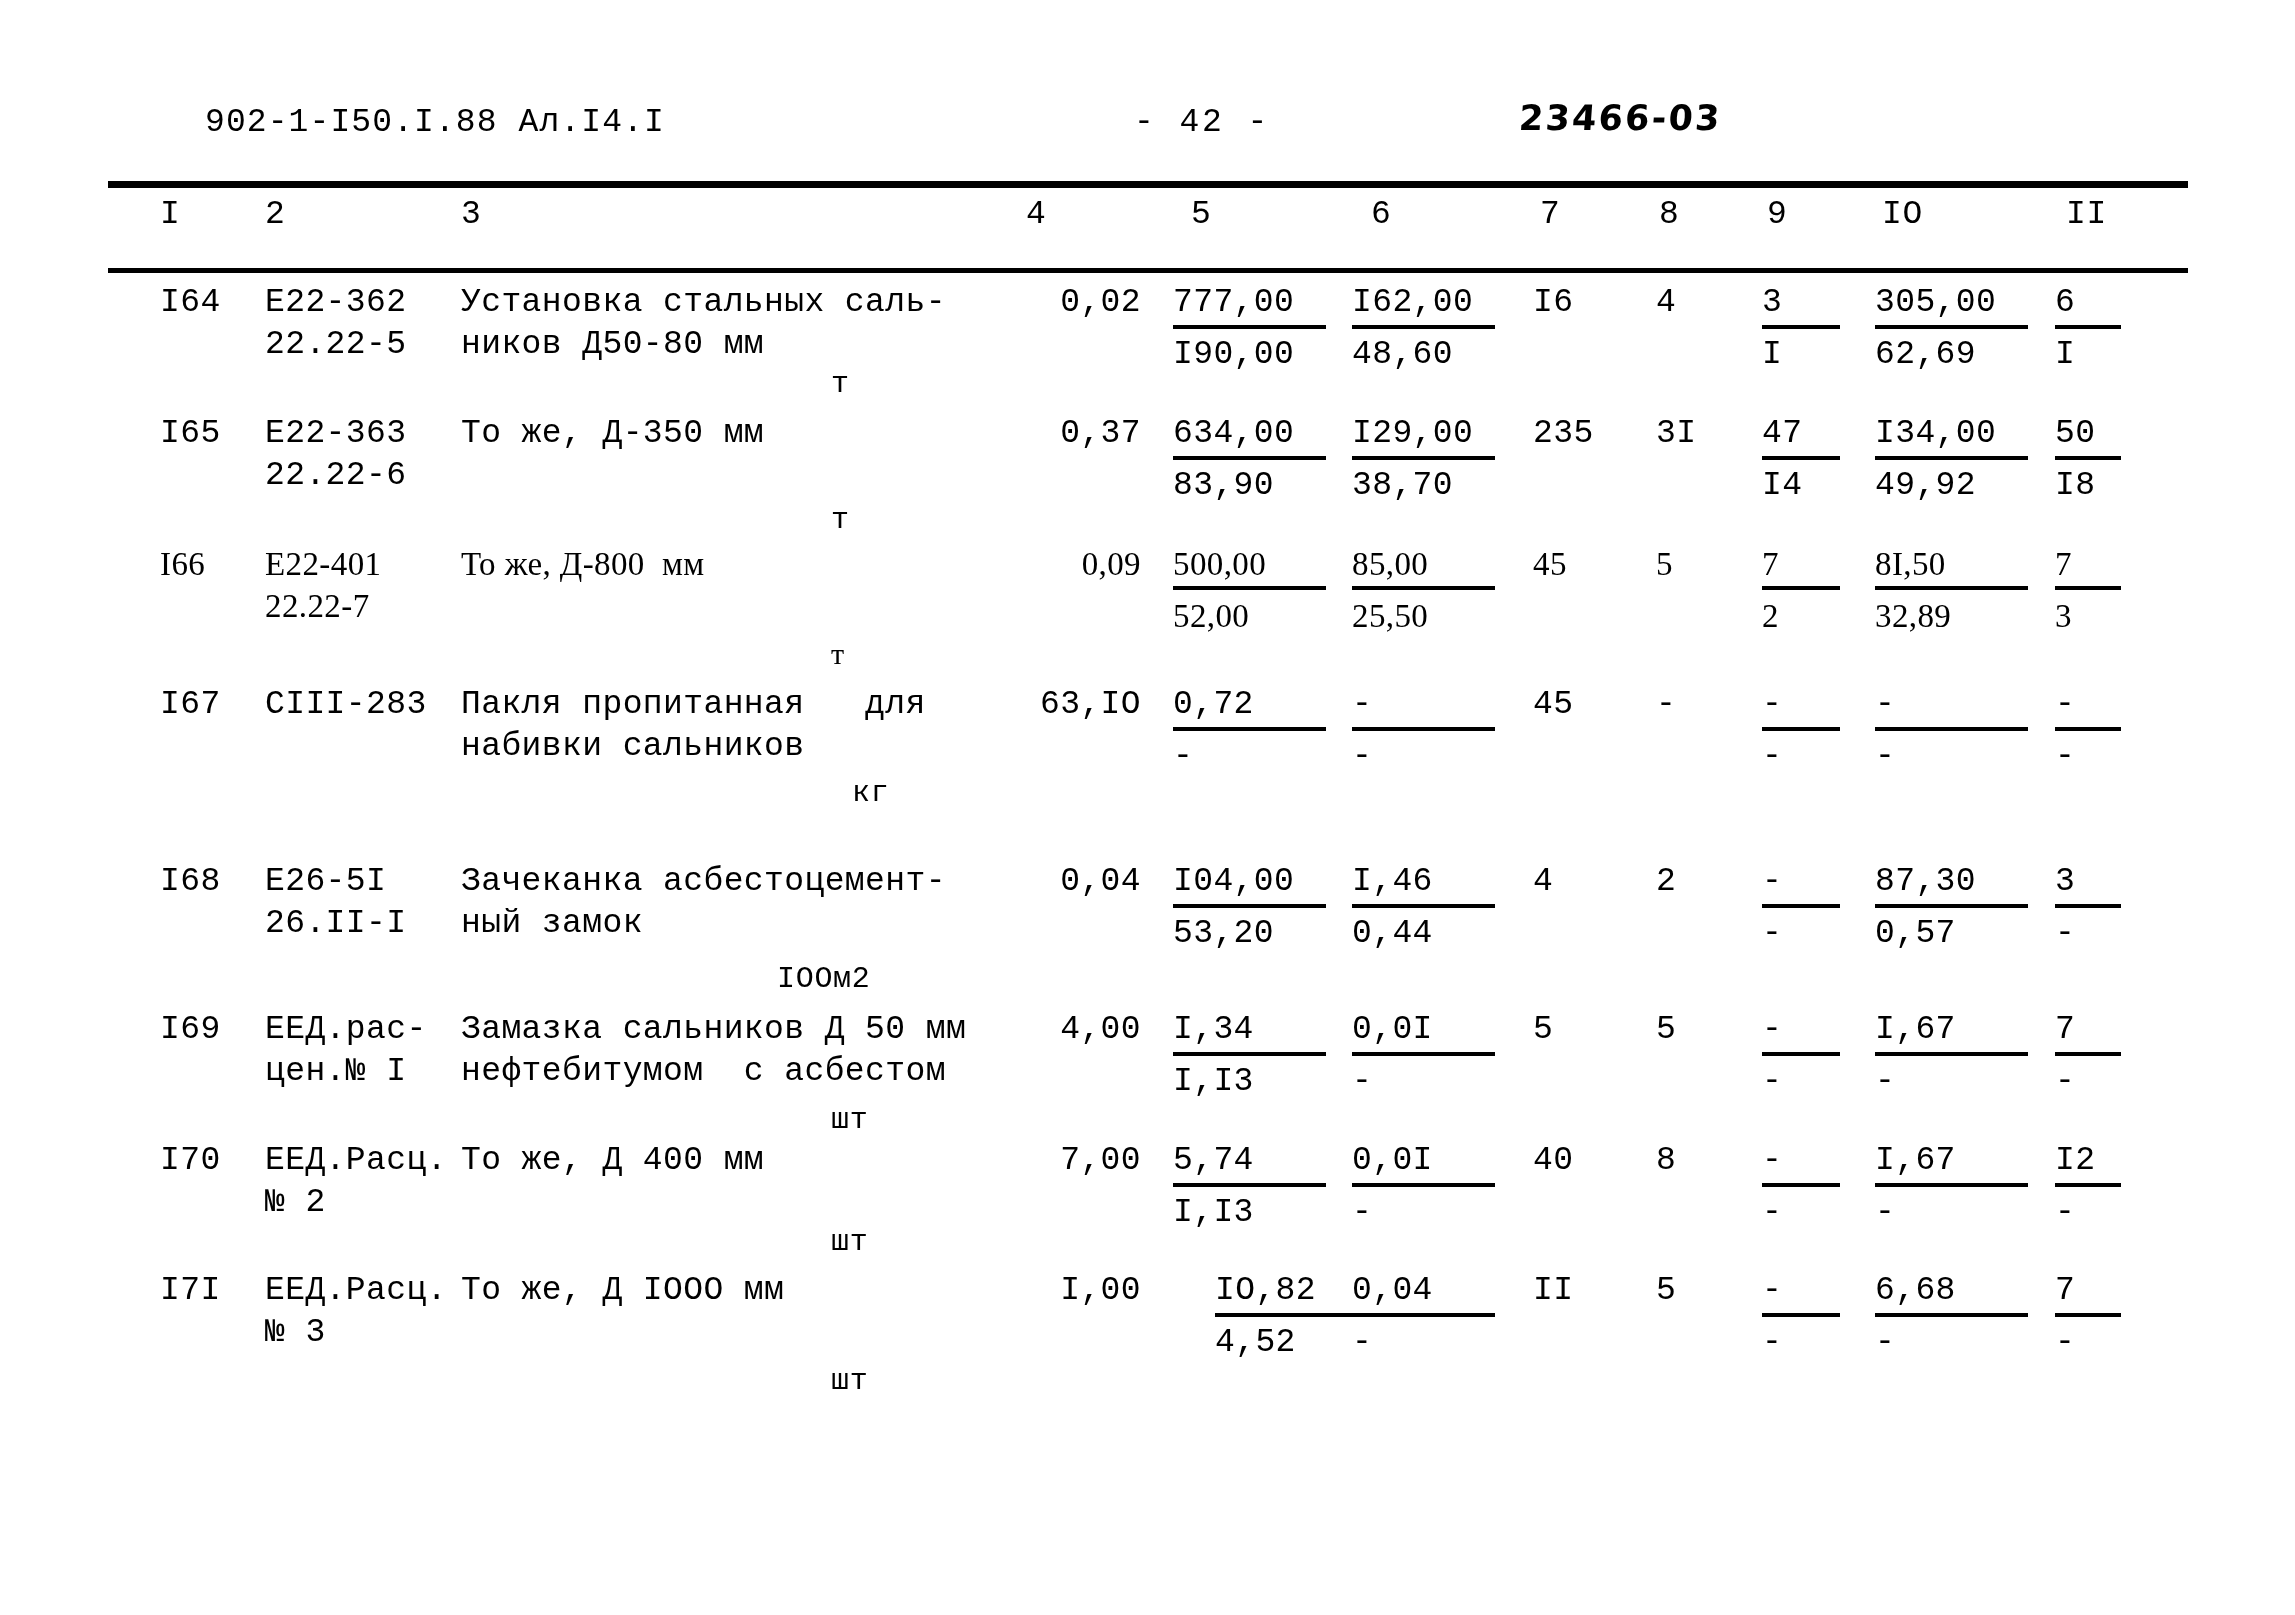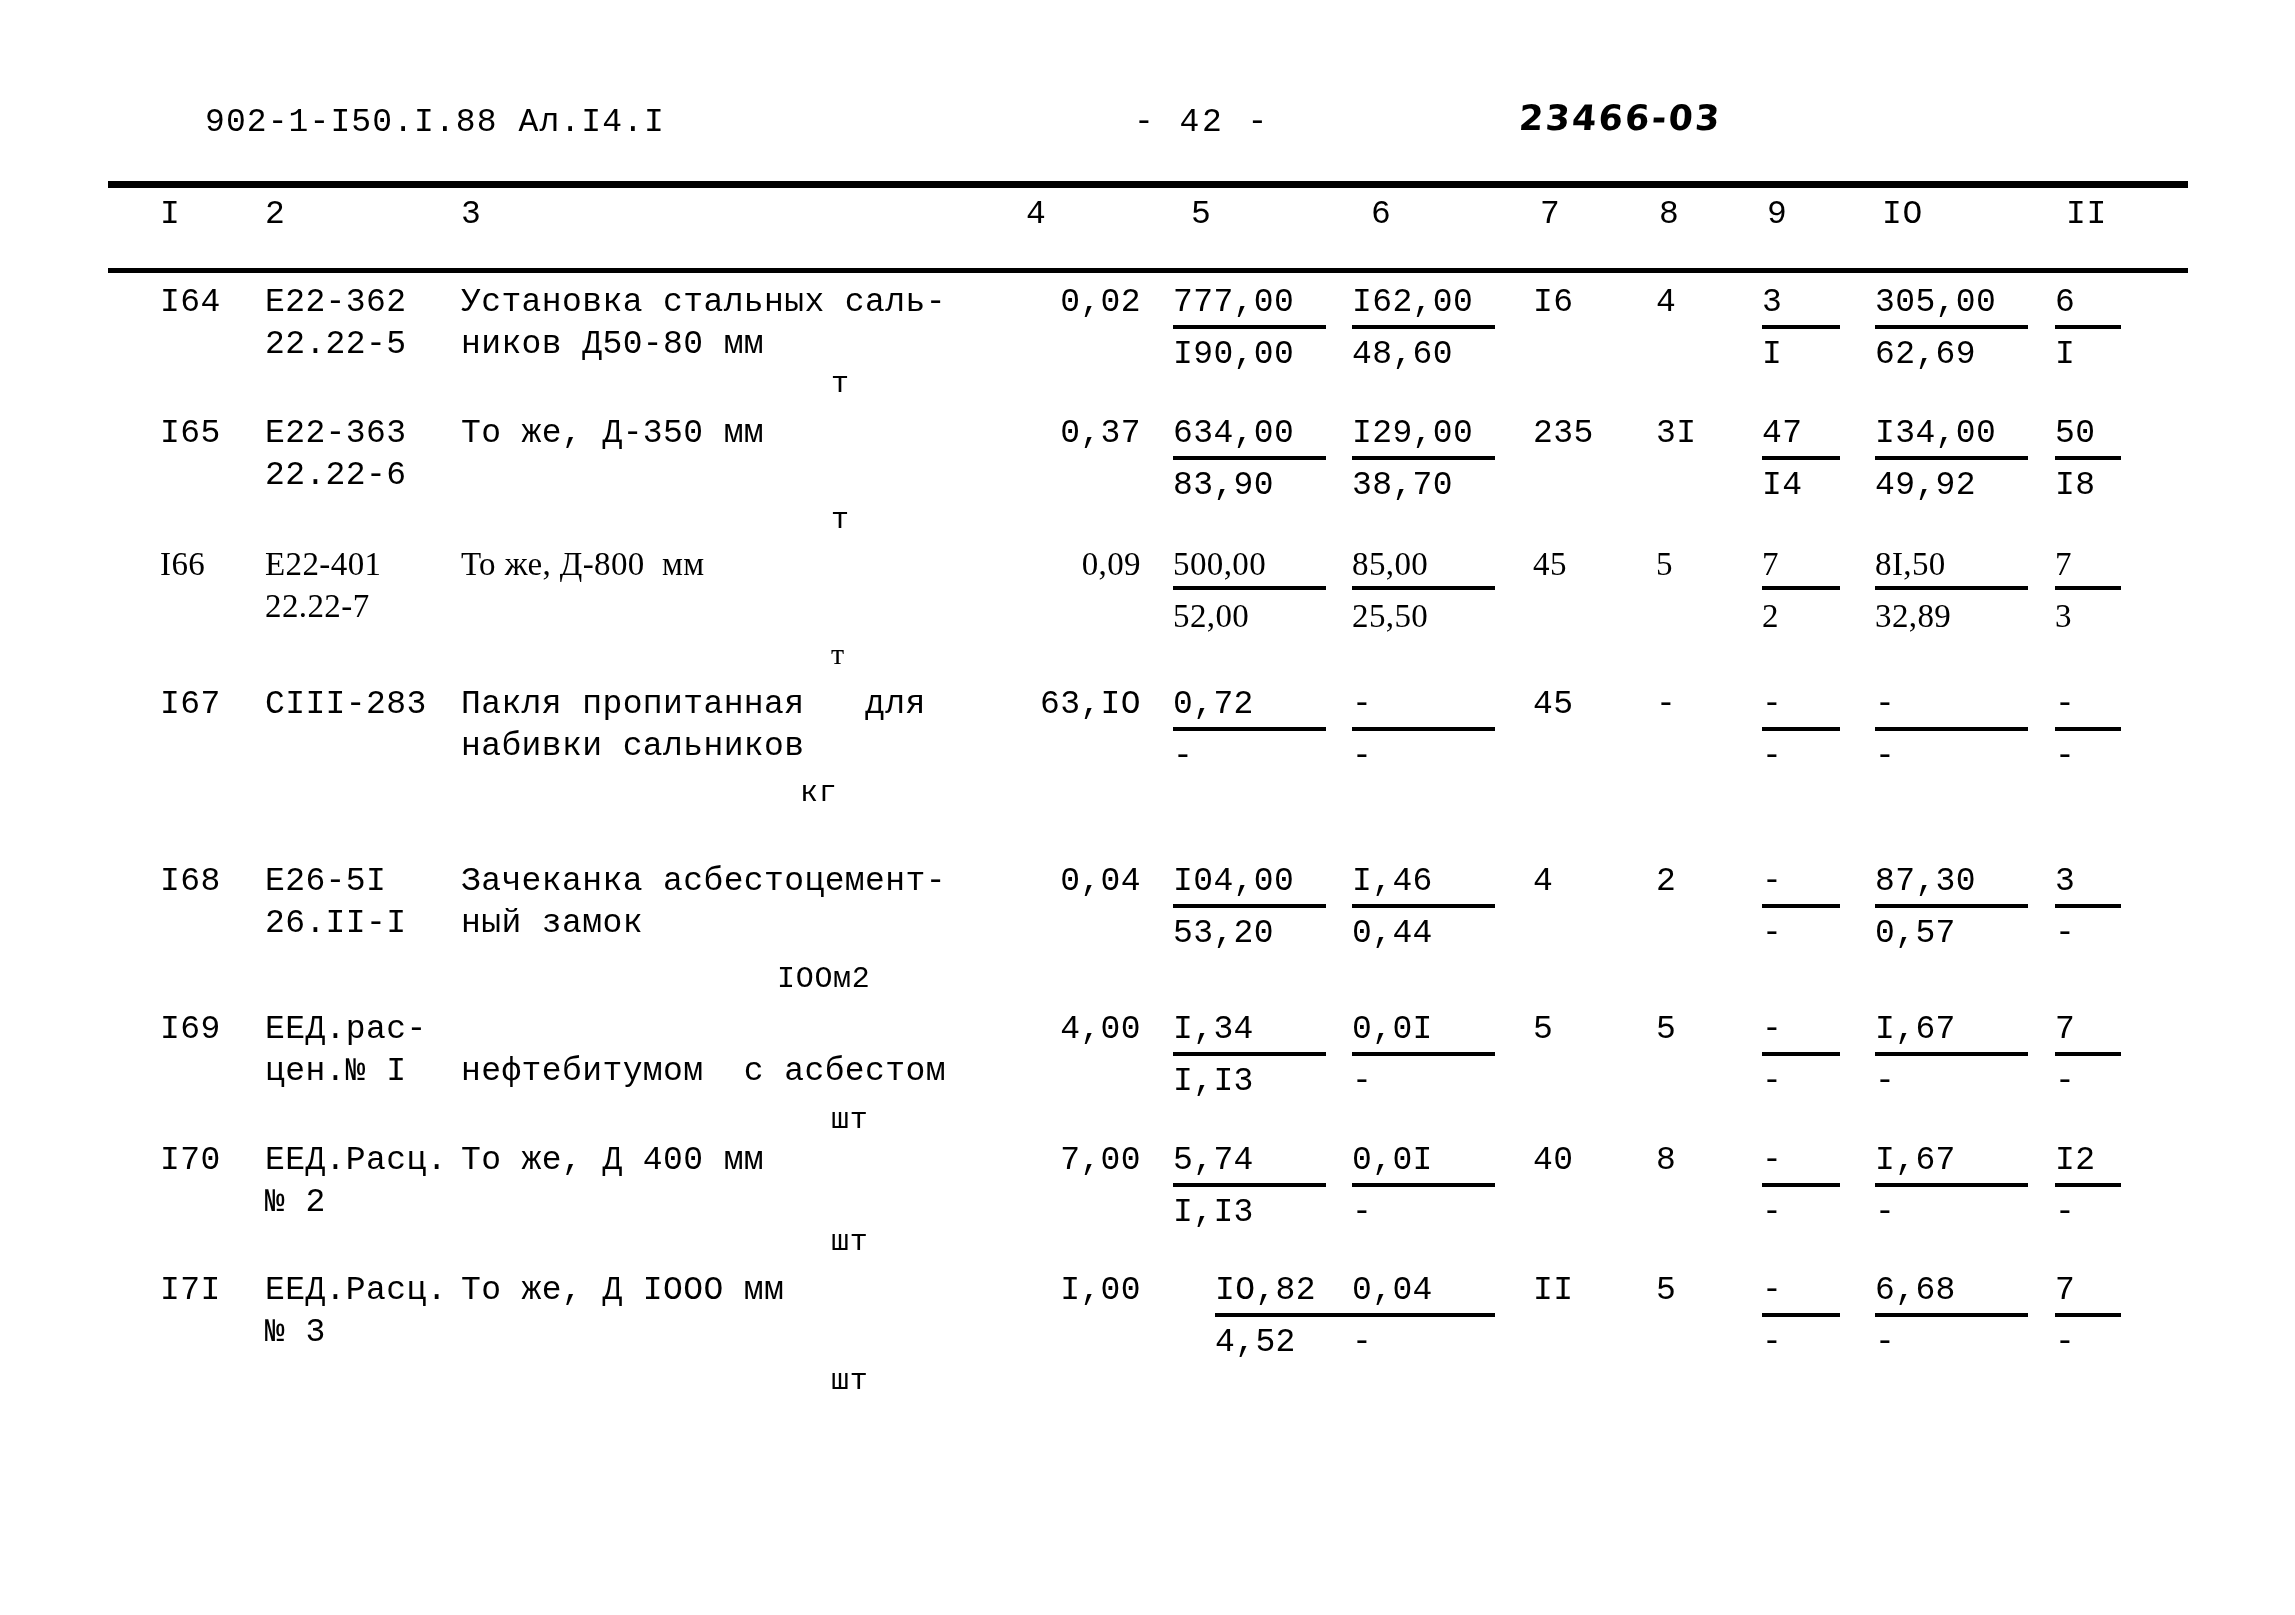--- a/index.html
+++ b/index.html
@@ -256,21 +256,21 @@
         <div class="frac w-xnar" style="left: 2055px; top: 0px;">
           <span class="top">7</span>
           <span class="bot">3</span>
         </div>
       </div>
       <div class="row" style="height: 149px;">
         <div class="cell c-num">I67</div>
         <div class="cell c-code">СIII-283</div>
         <div class="cell c-desc">Пакля пропитанная   для</div>
         <div class="cell c-desc line2">набивки сальников</div>
-        <div class="unit-label" style="left: 800px; top: 92px; text-align: right;">кг</div>
+        <div class="unit-label" style="left: 852px; top: 92px; text-align: right;">кг</div>
         <div class="cell c-qty">63,IO</div>
         <div class="frac w-wide" style="left: 1173px; top: 0px;">
           <span class="top">0,72</span>
           <span class="bot">-</span>
         </div>
         <div class="frac w-med" style="left: 1352px; top: 0px;">
           <span class="top">-</span>
           <span class="bot">-</span>
         </div>
         <div class="cell c7">45</div>
@@ -316,20 +316,21 @@
         </div>
         <div class="frac w-xnar" style="left: 2055px; top: 0px;">
           <span class="top">3</span>
           <span class="bot">-</span>
         </div>
       </div>
       <div class="row" style="height: 131px;">
         <div class="cell c-num">I69</div>
         <div class="cell c-code">ЕЕД.рас-</div>
         <div class="cell c-code line2">цен.№ I</div>
+        <div class="cell c-desc">Замазка сальников Д 50 мм</div>
         <div class="cell c-desc line2">нефтебитумом  с асбестом</div>
         <div class="unit-label" style="left: 831px; top: 94px;">шт</div>
         <div class="cell c-qty">4,00</div>
         <div class="frac w-wide" style="left: 1173px; top: 0px;">
           <span class="top">I,34</span>
           <span class="bot">I,I3</span>
         </div>
         <div class="frac w-med" style="left: 1352px; top: 0px;">
           <span class="top">0,0I</span>
           <span class="bot">-</span>

